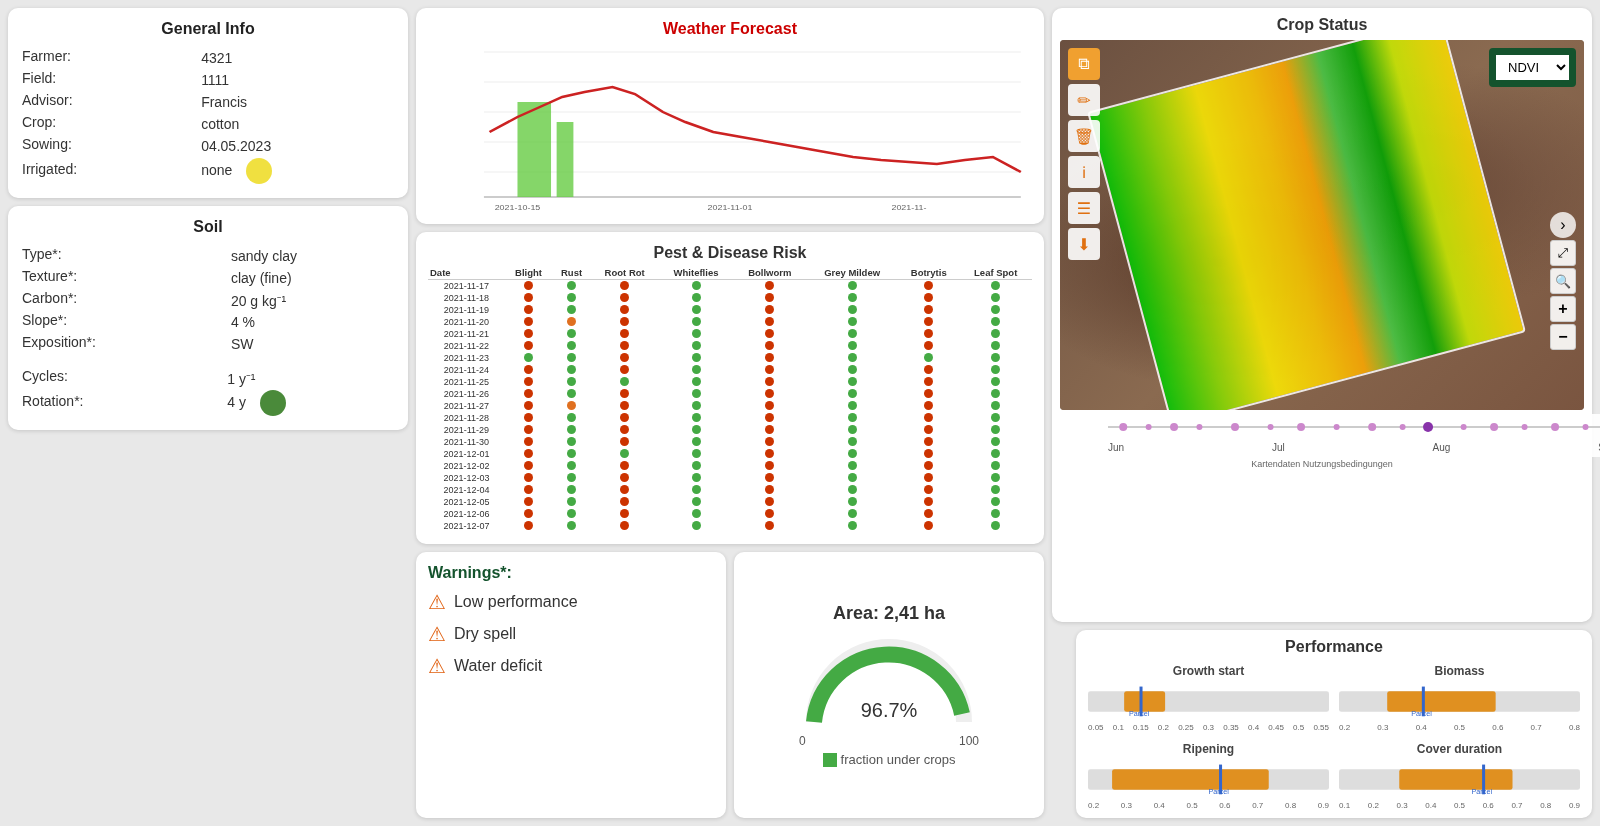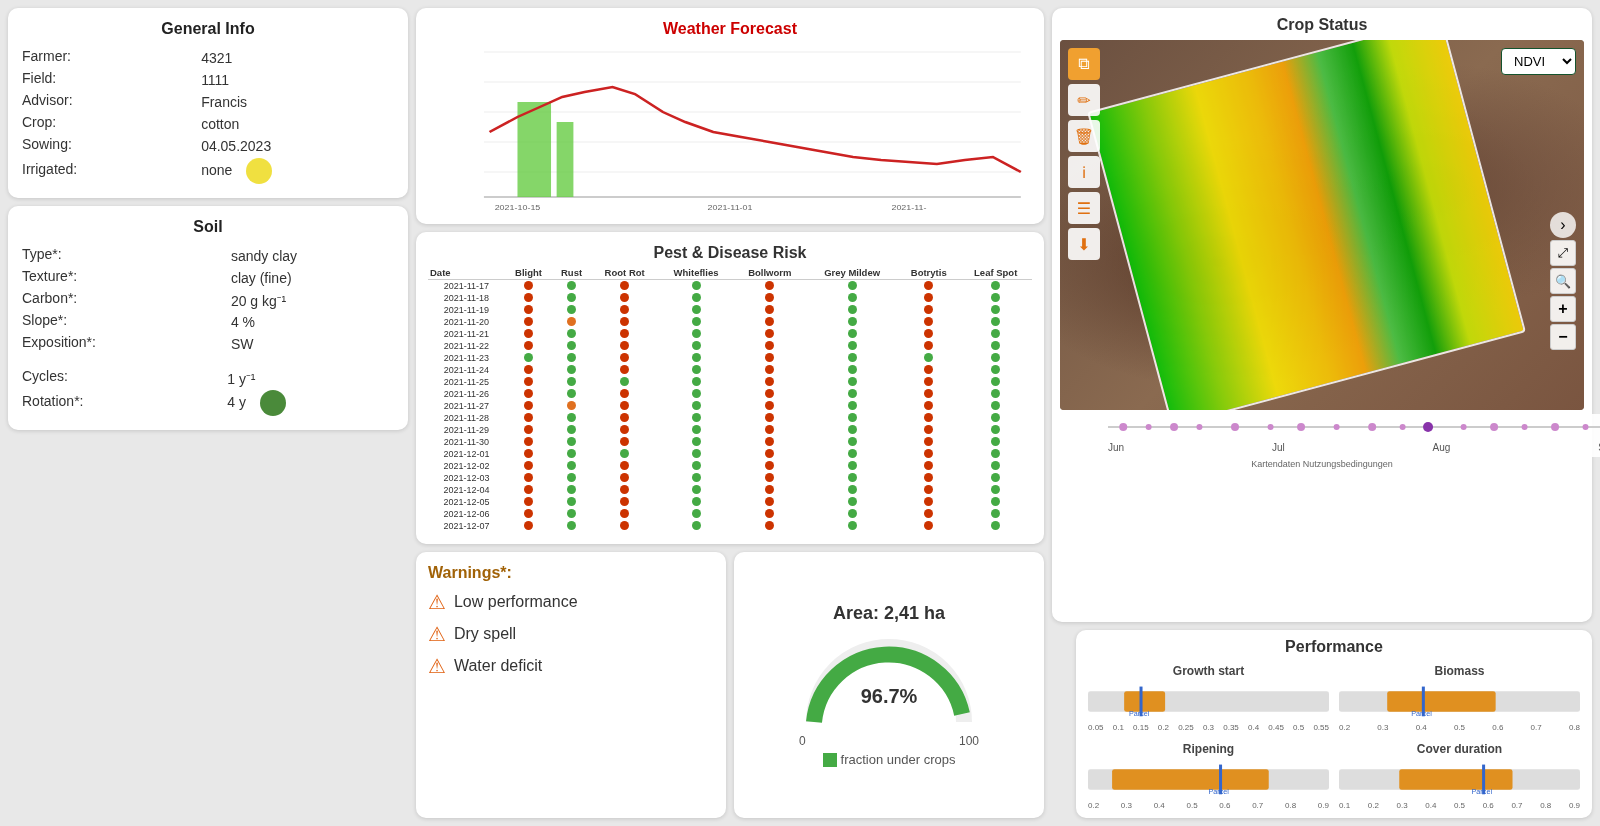--- a/index.html
+++ b/index.html
@@ -135,21 +135,21 @@
       gap: 8px;
       flex: 1;
     }
     .warnings-panel {
       flex: 1;
       padding: 12px;
     }
     .warnings-panel h3 {
       font-size: 16px;
       font-weight: bold;
-      color: #a16207;
+      color: #14532d;
       margin-bottom: 8px;
     }
     .warning-item {
       display: flex;
       align-items: center;
       gap: 8px;
       margin-bottom: 8px;
       font-size: 16px;
       color: #333;
     }
@@ -172,25 +172,25 @@
       margin-bottom: 8px;
     }
     .gauge-container {
       position: relative;
       width: 180px;
       height: 100px;
     }
     .gauge-svg { width: 100%; height: 100%; }
     .gauge-pct {
       position: absolute;
-      bottom: 24px;
+      bottom: 10px;
       left: 50%;
       transform: translateX(-50%);
       font-size: 20px;
-      font-weight: bold;
+      font-weight: normal;
       color: #333;
     }
     .gauge-labels {
       display: flex;
       justify-content: space-between;
       width: 180px;
       font-size: 12px;
       color: #555;
       margin-top: 2px;
     }
@@ -283,21 +283,21 @@
       justify-content: center;
       font-size: 16px;
       color: #e07010;
     }
     .map-tool-btn.active { background: #f0a030; color: #fff; }
     .ndvi-select {
       position: absolute;
       top: 8px;
       right: 8px;
       padding: 4px 8px;
-      border: 1px solid #14532d;
+      border: 7px solid #14532d;
       border-radius: 4px;
       background: #fff;
       font-size: 13px;
       cursor: pointer;
     }
     .map-nav-right {
       position: absolute;
       right: 8px;
       top: 50%;
       transform: translateY(-50%);

